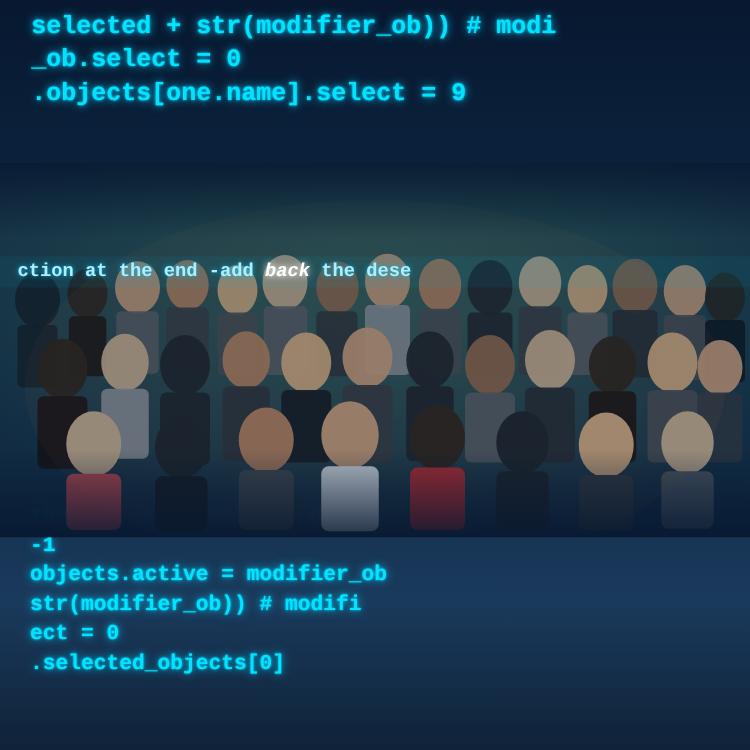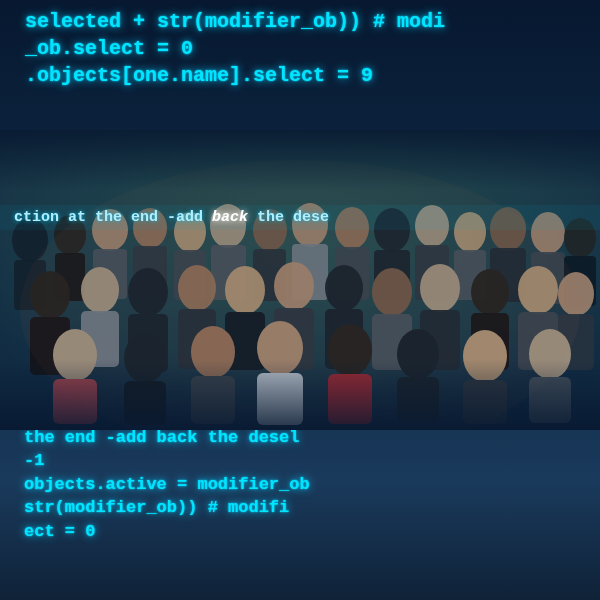--- a/index.html
+++ b/index.html
@@ -287,16 +287,17 @@
   <div class="code-mid">
     <div class="code-line">ction at the end -add <span class="highlight-back">back</span> the dese</div>
   </div>
 
   <div class="code-bottom">
     <div class="code-line">the end -add back the desel</div>
     <div class="code-line">-1</div>
     <div class="code-line">objects.active = modifier_ob</div>
     <div class="code-line"> str(modifier_ob)) # modifi</div>
     <div class="code-line">ect = 0</div>
+    <div class="code-line">.selected_objects[0]</div>
     <div class="code-line">&nbsp;</div>
     <div class="code-line">&nbsp;</div>
   </div>
 </div>
 
 </body></html>

